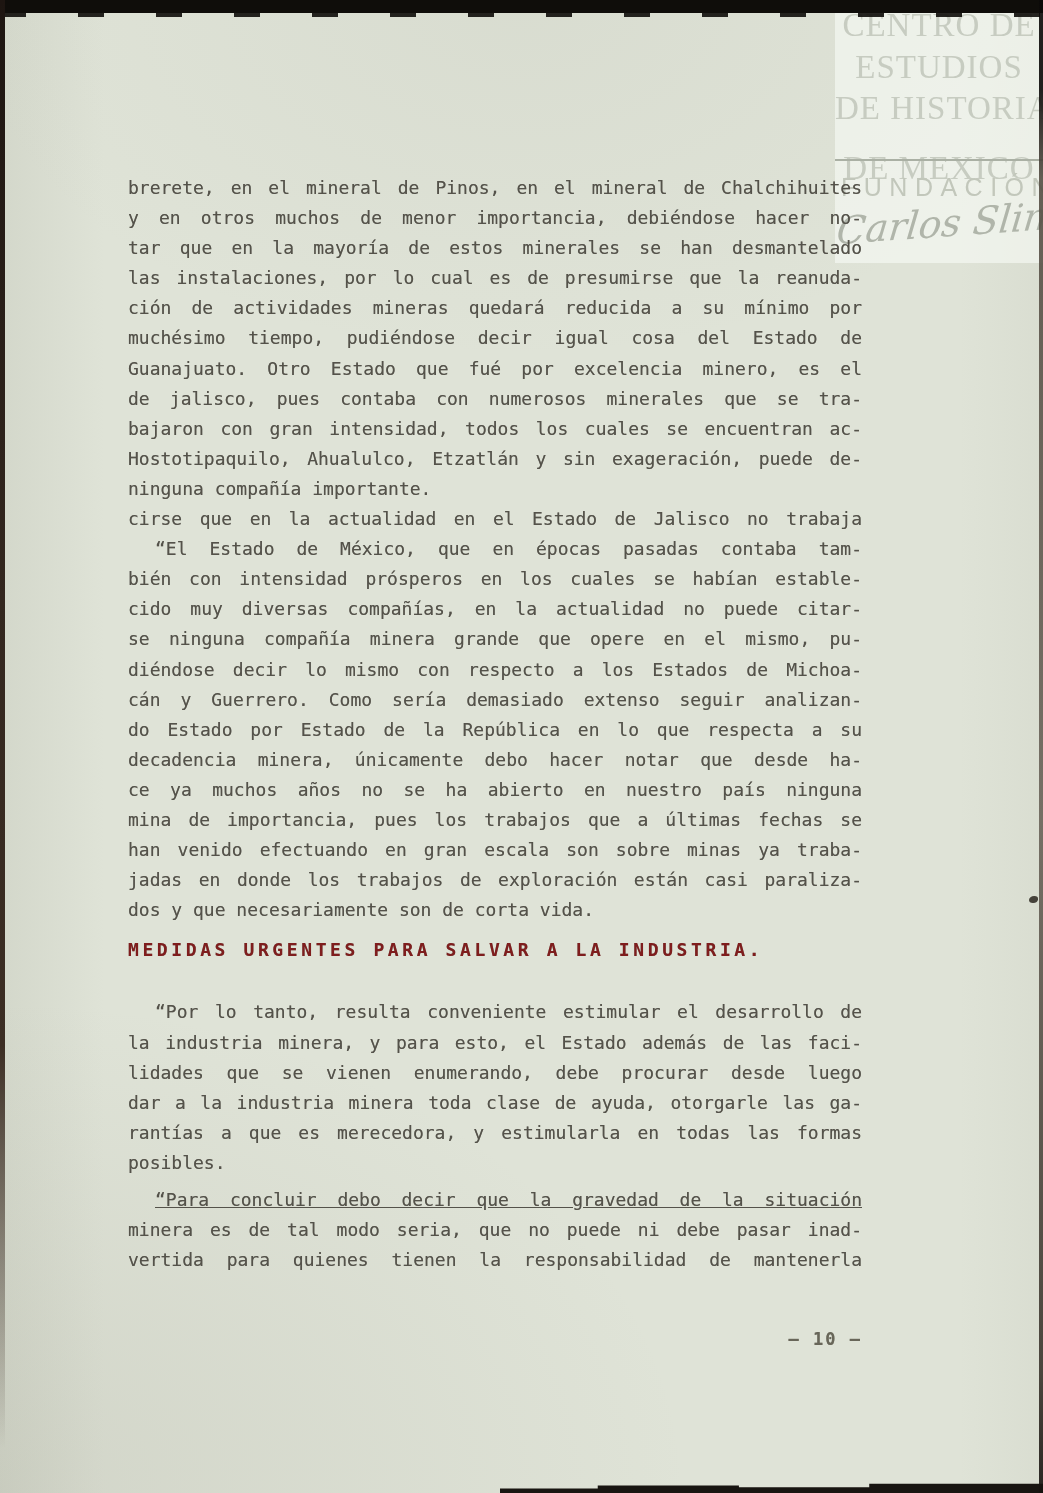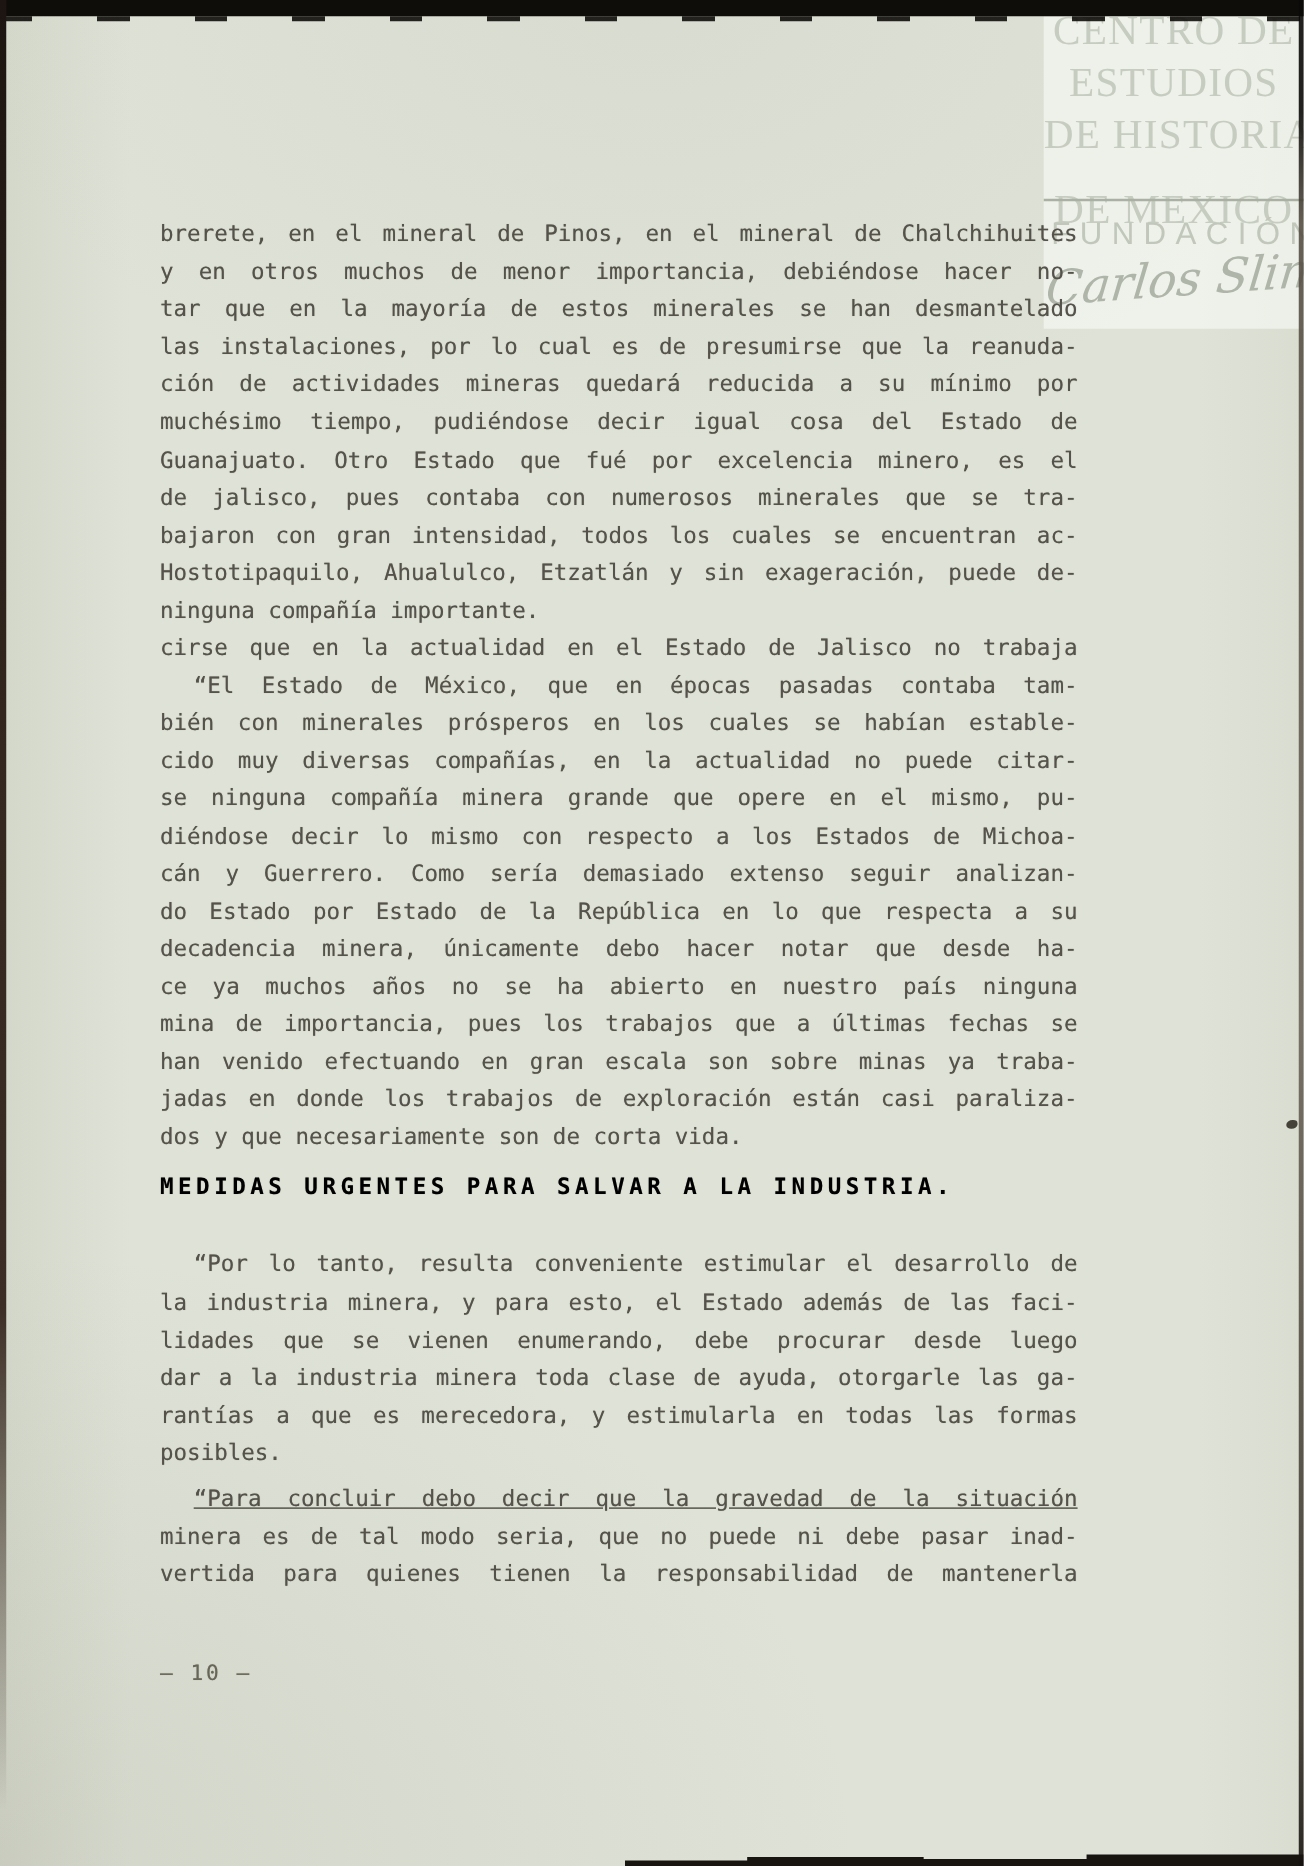--- a/index.html
+++ b/index.html
@@ -39,26 +39,26 @@
   .wm-signature{position:absolute;left:2px;top:196px;width:100%;
       font-family:"DejaVu Serif", serif;font-style:italic;font-size:38px;color:#b0b5aa;
       white-space:nowrap;transform:rotate(-4deg) skewX(-10deg);transform-origin:left center;}
   
   .textblock{position:absolute;left:128px;top:173px;width:734px;z-index:4;
       color:#54524a;font-size:18px;line-height:30.1px;}
   .ln{text-align:justify;text-align-last:justify;white-space:normal;
       text-shadow:0 0 .6px rgba(84,82,74,.55);}
   .ln.plast{text-align-last:left;}
   .ln.indent{padding-left:27px;}
-  .heading{margin-top:10px;margin-bottom:32px;font-weight:bold;color:#000000;
+  .heading{margin-top:10px;margin-bottom:32px;font-weight:bold;color:#7f1d1d;
       letter-spacing:3.6px;text-align:left;text-shadow:0 0 .6px rgba(74,72,63,.6);}
   .gap-para{margin-top:7px;text-decoration:underline;}
-  .page-number{position:absolute;left:128px;top:1329px;width:734px;text-align:left;
+  .page-number{position:absolute;left:128px;top:1329px;width:734px;text-align:right;
       font-size:17px;color:#686659;letter-spacing:2px;z-index:4;
-      text-shadow:0 0 .6px rgba(104,102,89,.5);}
+      text-shadow:0 0 .6px rgba(104,102,89,.5);font-weight:bold;}
 </style>
 </head>
 <body>
 
 <div class="page">
 
   <div class="wm">
     <div class="wm-line wm-l1">CENTRO DE</div>
     <div class="wm-line wm-l2">ESTUDIOS</div>
     <div class="wm-line wm-l3">DE HISTORIA</div>
@@ -75,21 +75,21 @@
     <div class="ln">las instalaciones, por lo cual es de presumirse que la reanuda-</div>
     <div class="ln">ción de actividades mineras quedará reducida a su mínimo por</div>
     <div class="ln">muchésimo tiempo, pudiéndose decir igual cosa del Estado de</div>
     <div class="ln">Guanajuato. Otro Estado que fué por excelencia minero, es el</div>
     <div class="ln">de jalisco, pues contaba con numerosos minerales que se tra-</div>
     <div class="ln">bajaron con gran intensidad, todos los cuales se encuentran ac-</div>
     <div class="ln">Hostotipaquilo, Ahualulco, Etzatlán y sin exageración, puede de-</div>
     <div class="ln plast">ninguna compañía importante.</div>
     <div class="ln">cirse que en la actualidad en el Estado de Jalisco no trabaja</div>
     <div class="ln indent">“El Estado de México, que en épocas pasadas contaba tam-</div>
-    <div class="ln">bién con minerales prósperos en los cuales se habían estable-</div>
+    <div class="ln">bién con intensidad prósperos en los cuales se habían estable-</div>
     <div class="ln">cido muy diversas compañías, en la actualidad no puede citar-</div>
     <div class="ln">se ninguna compañía minera grande que opere en el mismo, pu-</div>
     <div class="ln">diéndose decir lo mismo con respecto a los Estados de Michoa-</div>
     <div class="ln">cán y Guerrero. Como sería demasiado extenso seguir analizan-</div>
     <div class="ln">do Estado por Estado de la República en lo que respecta a su</div>
     <div class="ln">decadencia minera, únicamente debo hacer notar que desde ha-</div>
     <div class="ln">ce ya muchos años no se ha abierto en nuestro país ninguna</div>
     <div class="ln">mina de importancia, pues los trabajos que a últimas fechas se</div>
     <div class="ln">han venido efectuando en gran escala son sobre minas ya traba-</div>
     <div class="ln">jadas en donde los trabajos de exploración están casi paraliza-</div>

